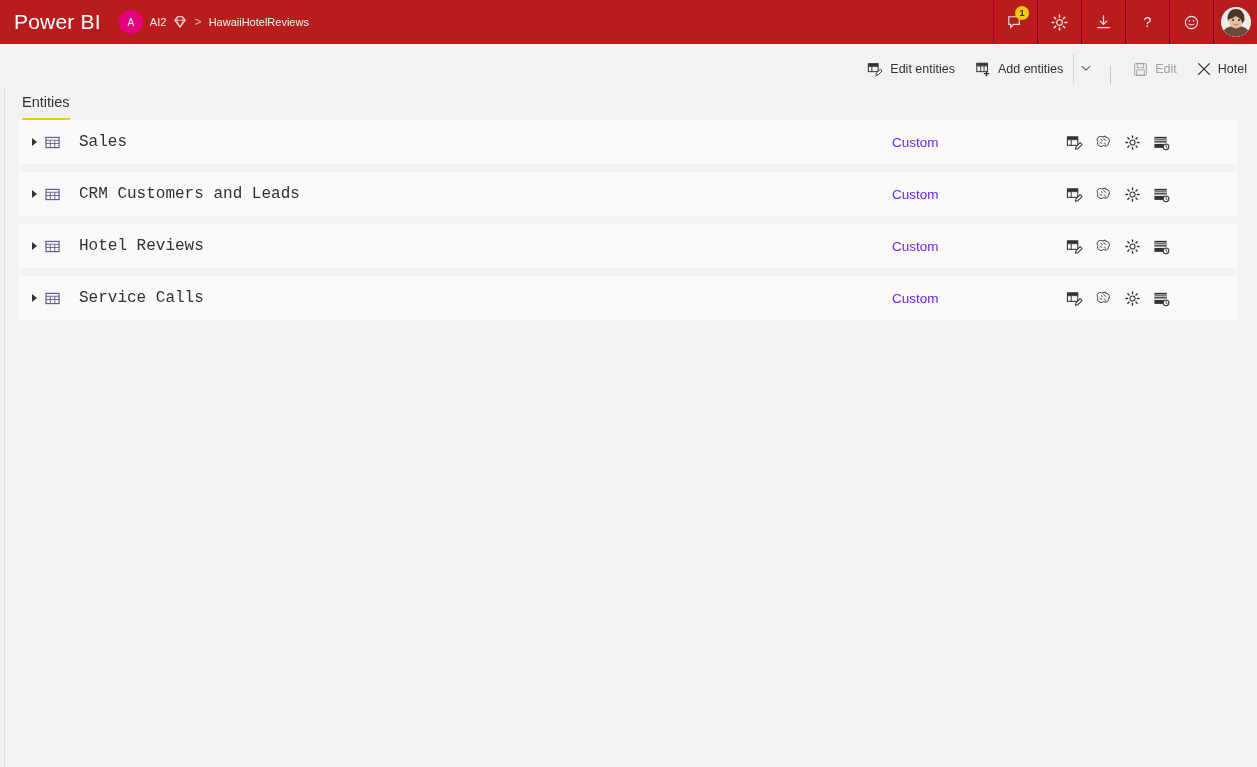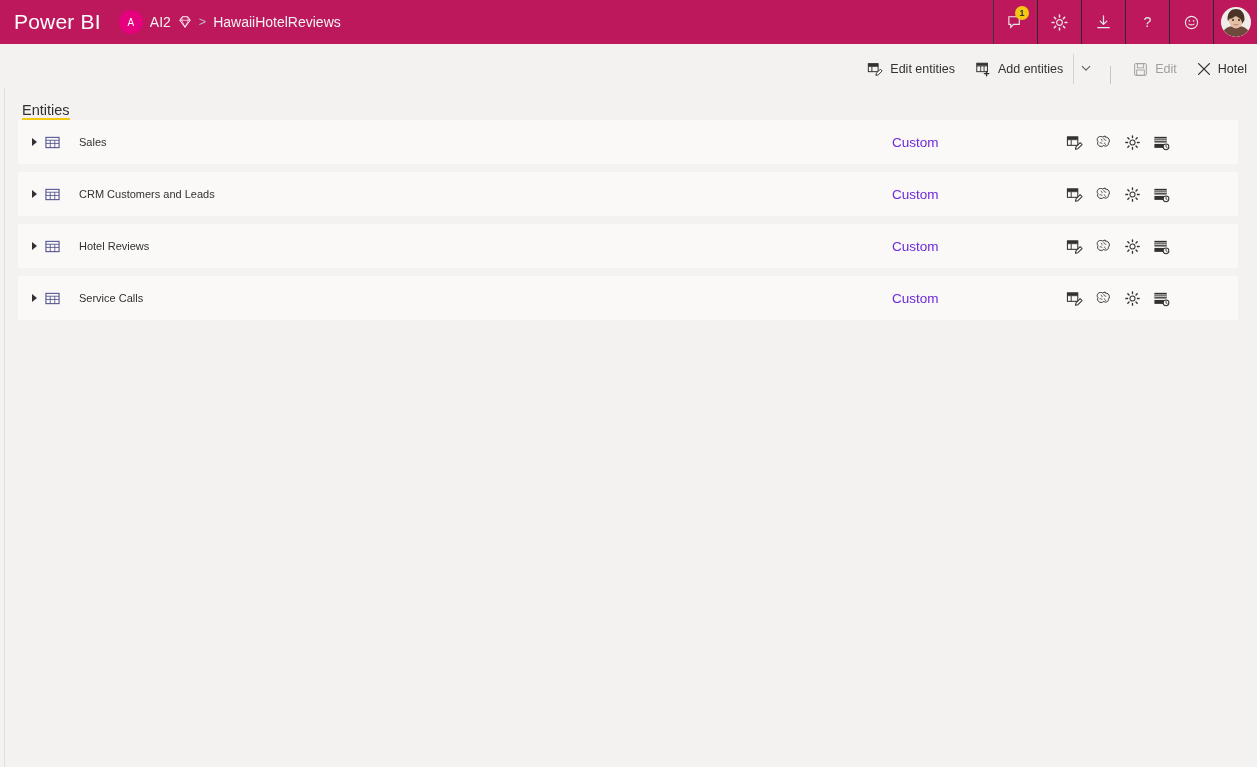--- a/index.html
+++ b/index.html
@@ -6,21 +6,21 @@
   html, body {
     width: 1257px; height: 767px;
     font-family: "Liberation Sans", sans-serif;
     background: #f3f2f1;
     overflow: hidden;
   }
 
   
   .topbar {
     height: 44px; width: 100%;
-    background: #be185d;
+    background: #b91c1c;
     display: flex; align-items: center;
     position: relative;
   }
   .brand {
     color: #ffffff;
     font-size: 21px;
     font-weight: 300;
     letter-spacing: .2px;
     padding-left: 14px;
     white-space: nowrap;
@@ -31,21 +31,21 @@
     margin-left: 18px;
   }
   .ws-avatar {
     width: 24px; height: 24px; border-radius: 50%;
     background: #e5007d;
     color: #ffffff;
     font-size: 10px;
     display: flex; align-items: center; justify-content: center;
     flex: none;
   }
-  .bc-text { color: #f2f2f2; font-size: 14px; white-space: nowrap; }
+  .bc-text { color: #f2f2f2; font-size: 11px; white-space: nowrap; }
   .bc-sep  { color: #bdbdbd; font-size: 12.5px; }
   .diamond-icon { display: inline-flex; align-items: center; }
 
   .topright {
     position: absolute; right: 0; top: 0; height: 44px;
     display: flex; align-items: stretch;
   }
   .tr-btn {
     width: 44px; height: 44px;
     display: flex; align-items: center; justify-content: center;
@@ -99,21 +99,21 @@
   
   .tabrow {
     height: 36px; width: 100%;
     background: #f3f2f1;
     display: flex; align-items: flex-end;
     padding-left: 22px;
     gap: 22px;
   }
   .tab {
     font-size: 14.5px; color: #605e5c;
-    padding-bottom: 0;
+    padding-bottom: 8px;
     border-bottom: 2px solid transparent;
     white-space: nowrap;
   }
   .tab.active {
     color: #323130;
     border-bottom-color: #f2c811;
   }
 
   
   .listhead {
@@ -140,22 +140,23 @@
   .chevron {
     position: absolute; left: 14px;
     width: 0; height: 0;
     border-left: 5px solid #323130;
     border-top: 4px solid transparent;
     border-bottom: 4px solid transparent;
   }
   .table-icon { position: absolute; left: 27px; display: flex; align-items: center; }
   .ent-name {
     position: absolute; left: 61px;
-    font-size: 11px; color: #323130;
+    font-size: 16px; color: #323130;
     white-space: nowrap;
+    font-family: Liberation Mono, monospace;
   }
   .ent-type {
     position: absolute; left: 874px;
     font-size: 13.5px; color: #6d28d9;
   }
   .actions {
     position: absolute; left: 1048px;
     display: flex; align-items: center; gap: 12px;
   }
   .act-icon { display: flex; align-items: center; justify-content: center; width: 17px; height: 17px; }

